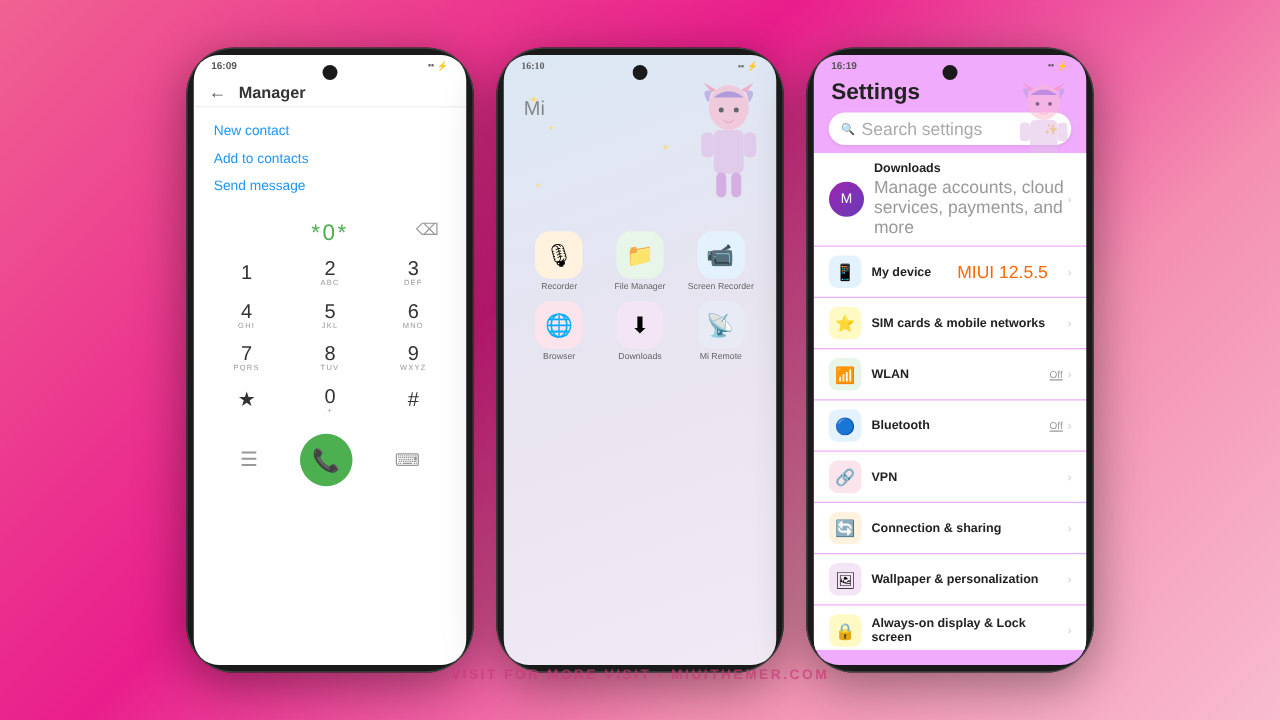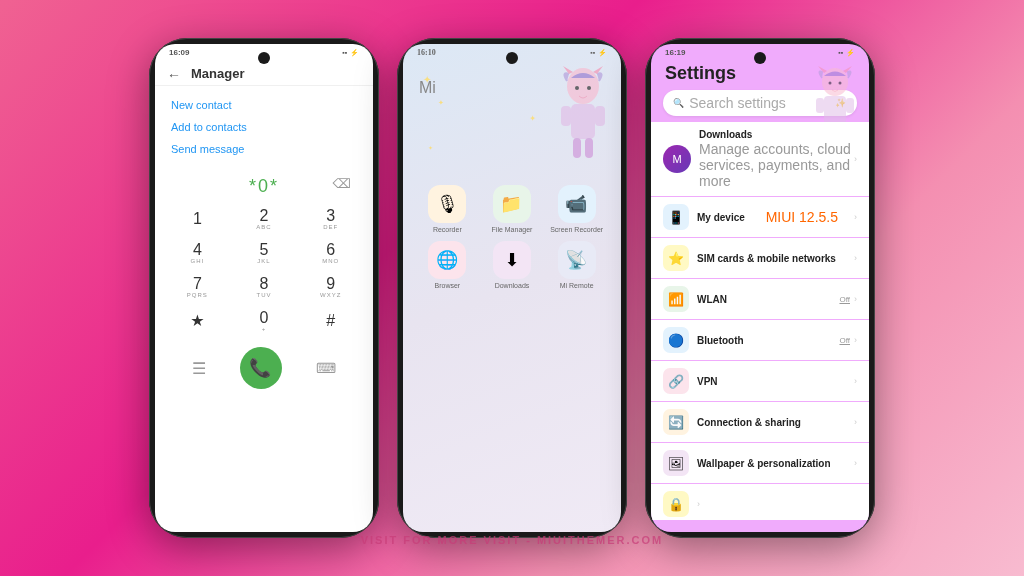--- a/index.html
+++ b/index.html
@@ -592,20 +592,23 @@
       <div class="settings-item">
         <div class="settings-icon" style="background:#f3e5f5;">🖼</div>
         <div class="settings-text">
           <div class="settings-item-title">Wallpaper &amp; personalization</div>
         </div>
         <span class="settings-chevron">›</span>
       </div>
 
       <div class="settings-item">
         <div class="settings-icon" style="background:#fff9c4;">🔒</div>
+        <div class="settings-text">
+          <div class="settings-item-title">Always-on display &amp; Lock screen</div>
+        </div>
         <span class="settings-chevron">›</span>
       </div>
 
     </div>
   </div>
 </div>
 
 <div class="watermark">VISIT FOR MORE VISIT - MIUITHEMER.COM</div>
 
 </body></html>

